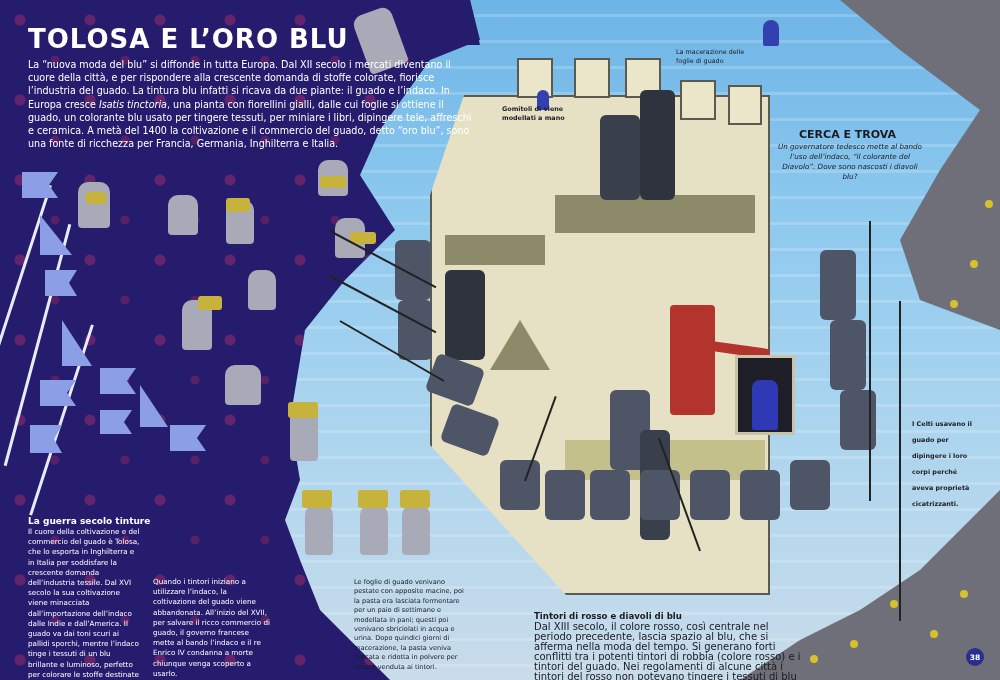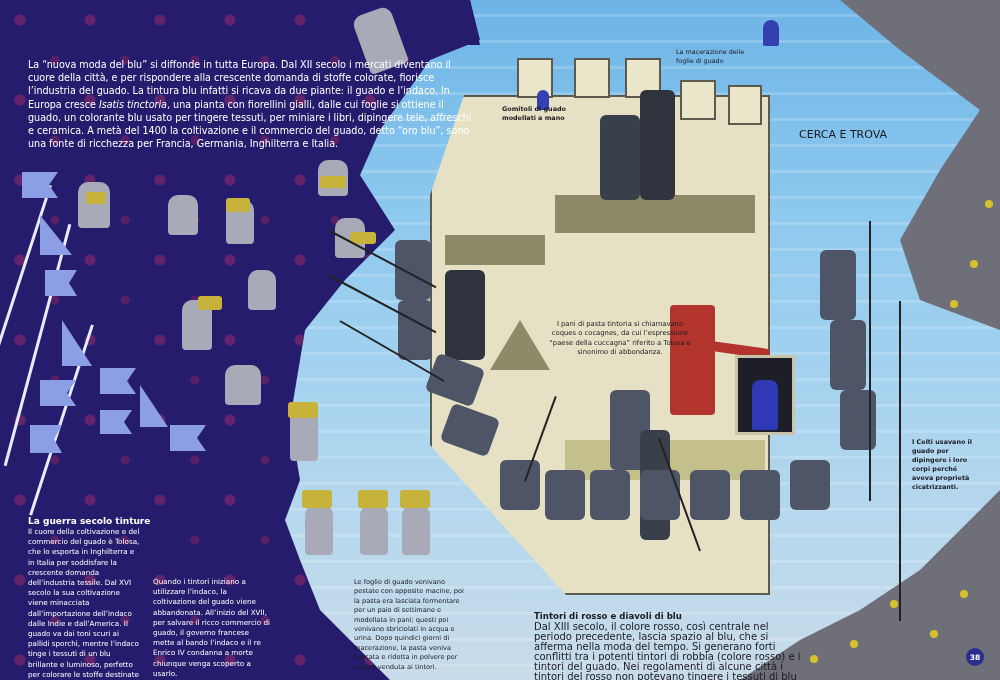--- a/index.html
+++ b/index.html
@@ -29,21 +29,21 @@
   .spear{position:absolute;height:2px;background:#222;transform-origin:left center}
 
   .title{position:absolute;left:28px;top:24px;color:#fff;font-family:"DejaVu Sans",sans-serif;font-weight:bold;font-size:26px;letter-spacing:1px}
   .intro{position:absolute;left:28px;top:58px;width:452px;color:#fff;font-size:9.6px;line-height:13.2px}
   .intro i{font-style:italic}
   .side-h{position:absolute;left:28px;top:516px;color:#fff;font-weight:bold;font-size:9px}
   .side-t{position:absolute;left:28px;top:527px;width:112px;color:#fff;font-size:7.2px;line-height:10.2px}
   .side-t2{position:absolute;left:153px;top:577px;width:118px;color:#fff;font-size:7.2px;line-height:10.2px}
   .cap{position:absolute;color:#1b1b22;font-size:7px;line-height:9.6px}
   .cap.b{font-weight:bold}
-  .seek-h{position:absolute;left:799px;top:128px;color:#1b1b22;font-weight:normal;font-size:11px}
+  .seek-h{position:absolute;left:799px;top:128px;color:#1b1b22;font-weight:bold;font-size:11px}
   .seek-t{position:absolute;left:775px;top:142px;width:150px;text-align:center;color:#1b1b22;font-size:7.2px;line-height:10px;font-style:italic}
   .bt-h{position:absolute;left:534px;top:611px;color:#1b1b22;font-weight:bold;font-size:8.6px}
   .bt-t{position:absolute;left:534px;top:622px;width:268px;color:#1b1b22;font-size:10px;line-height:10px}
   .pgnum{position:absolute;left:966px;top:648px;width:18px;height:18px;border-radius:50%;background:#2a2f8f;color:#fff;font-size:7.5px;font-weight:bold;display:flex;align-items:center;justify-content:center}
 </style>
 </head>
 <body>
 
 <div class="page">
   <div class="stripes"></div>
@@ -139,31 +139,32 @@
   <div class="armor" style="left:840px;top:390px;width:36px;height:60px"></div>
 
   <div class="spear" style="left:330px;top:230px;width:120px;transform:rotate(28deg)"></div>
   <div class="spear" style="left:330px;top:275px;width:120px;transform:rotate(28deg)"></div>
   <div class="spear" style="left:340px;top:320px;width:120px;transform:rotate(30deg)"></div>
   <div class="spear" style="left:525px;top:480px;width:90px;transform:rotate(-70deg)"></div>
   <div class="spear" style="left:700px;top:550px;width:120px;transform:rotate(-110deg)"></div>
   <div class="spear" style="left:870px;top:220px;width:280px;transform:rotate(90deg)"></div>
   <div class="spear" style="left:900px;top:300px;width:320px;transform:rotate(90deg)"></div>
 
+  <h1 class="title">TOLOSA E L’ORO BLU</h1>
   <p class="intro"><span>La “nuova moda del blu” si diffonde in tutta Europa. Dal XII secolo i mercati diventano il cuore della città, e per rispondere alla crescente domanda di stoffe colorate, fiorisce l’industria del guado. La tintura blu infatti si ricava da due piante: il guado e l’indaco. In Europa cresce </span><i>Isatis tinctoria</i><span>, una pianta con fiorellini gialli, dalle cui foglie si ottiene il guado, un colorante blu usato per tingere tessuti, per miniare i libri, dipingere tele, affreschi e ceramica. A metà del 1400 la coltivazione e il commercio del guado, detto “oro blu”, sono una fonte di ricchezza per Francia, Germania, Inghilterra e Italia.</span></p>
 
   <h2 class="side-h">La guerra secolo tinture</h2>
   <p class="side-t">Il cuore della coltivazione e del commercio del guado è Tolosa, che lo esporta in Inghilterra e in Italia per soddisfare la crescente domanda dell’industria tessile. Dal XVI secolo la sua coltivazione viene minacciata dall’importazione dell’indaco dalle Indie e dall’America. Il guado va dai toni scuri ai pallidi sporchi, mentre l’indaco tinge i tessuti di un blu brillante e luminoso, perfetto per colorare le stoffe destinate ai reali, mentre il guado è destinato ai più poveri.</p>
   <p class="side-t2">Quando i tintori iniziano a utilizzare l’indaco, la coltivazione del guado viene abbandonata. All’inizio del XVII, per salvare il ricco commercio di guado, il governo francese mette al bando l’indaco e il re Enrico IV condanna a morte chiunque venga scoperto a usarlo.</p>
 
-  <p class="cap b" style="left:502px;top:105px;width:68px;font-size:6.4px;line-height:8.6px">Gomitoli di guado modellati a mano</p>
+  <p class="cap b" style="left:502px;top:105px;width:68px;font-size:6.4px;line-height:8.6px">Gomitoli di viene modellati a mano</p>
   <p class="cap b" style="left:676px;top:48px;width:70px;font-size:6.4px;line-height:8.6px;font-weight:normal">La macerazione delle foglie di guado</p>
-  <p class="cap" style="left:546px;top:320px;width:148px;text-align:center;font-size:6.8px;line-height:9.4px">I pani di pasta tintoria si chiamavano coques o cocagnes, da cui l’espressione “paese della cuccagna” riferito a Tolosa e sinonimo di abbondanza.</p>
   <p class="cap" style="left:354px;top:578px;width:112px;font-size:6.6px;line-height:9.4px">Le foglie di guado venivano pestate con apposite macine, poi la pasta era lasciata fermentare per un paio di settimane e modellata in pani; questi poi venivano sbriciolati in acqua e urina. Dopo quindici giorni di macerazione, la pasta veniva seccata e ridotta in polvere per essere venduta ai tintori.</p>
-  <p class="cap b" style="left:912px;top:438px;width:60px;font-size:6.4px;line-height:9px">I Celti usavano il guado per dipingere i loro corpi perché aveva proprietà cicatrizzanti.</p>
+  <p class="cap b" style="left:912px;top:416px;width:60px;font-size:6.4px;line-height:16px">I Celti usavano il guado per dipingere i loro corpi perché aveva proprietà cicatrizzanti.</p>
 
   <h2 class="seek-h">CERCA E TROVA</h2>
+  <p class="seek-t">Un governatore tedesco mette al bando l’uso dell’indaco, “il colorante del Diavolo”. Dove sono nascosti i diavoli blu?</p>
 
   <h2 class="bt-h">Tintori di rosso e diavoli di blu</h2>
   <p class="bt-t">Dal XIII secolo, il colore rosso, così centrale nel periodo precedente, lascia spazio al blu, che si afferma nella moda del tempo. Si generano forti conflitti tra i potenti tintori di robbia (colore rosso) e i tintori del guado. Nei regolamenti di alcune città i tintori del rosso non potevano tingere i tessuti di blu e viceversa.</p>
 
   <div class="pgnum">38</div>
 </div>
 
 </body></html>

